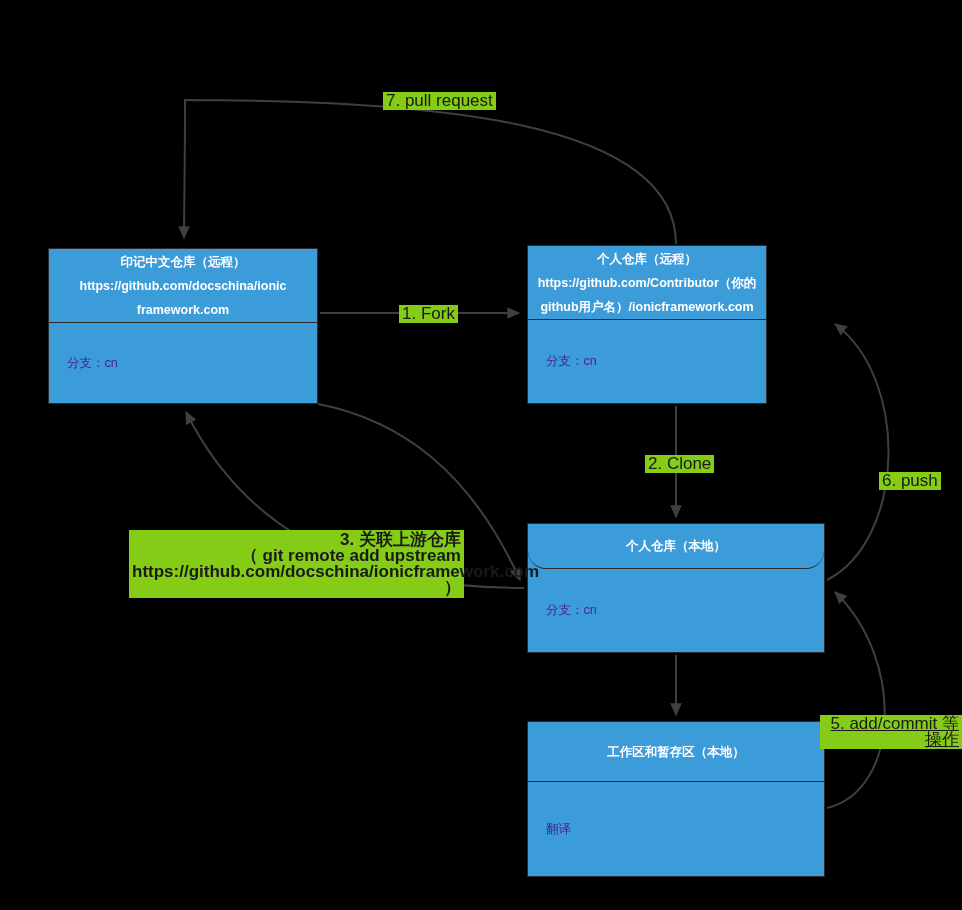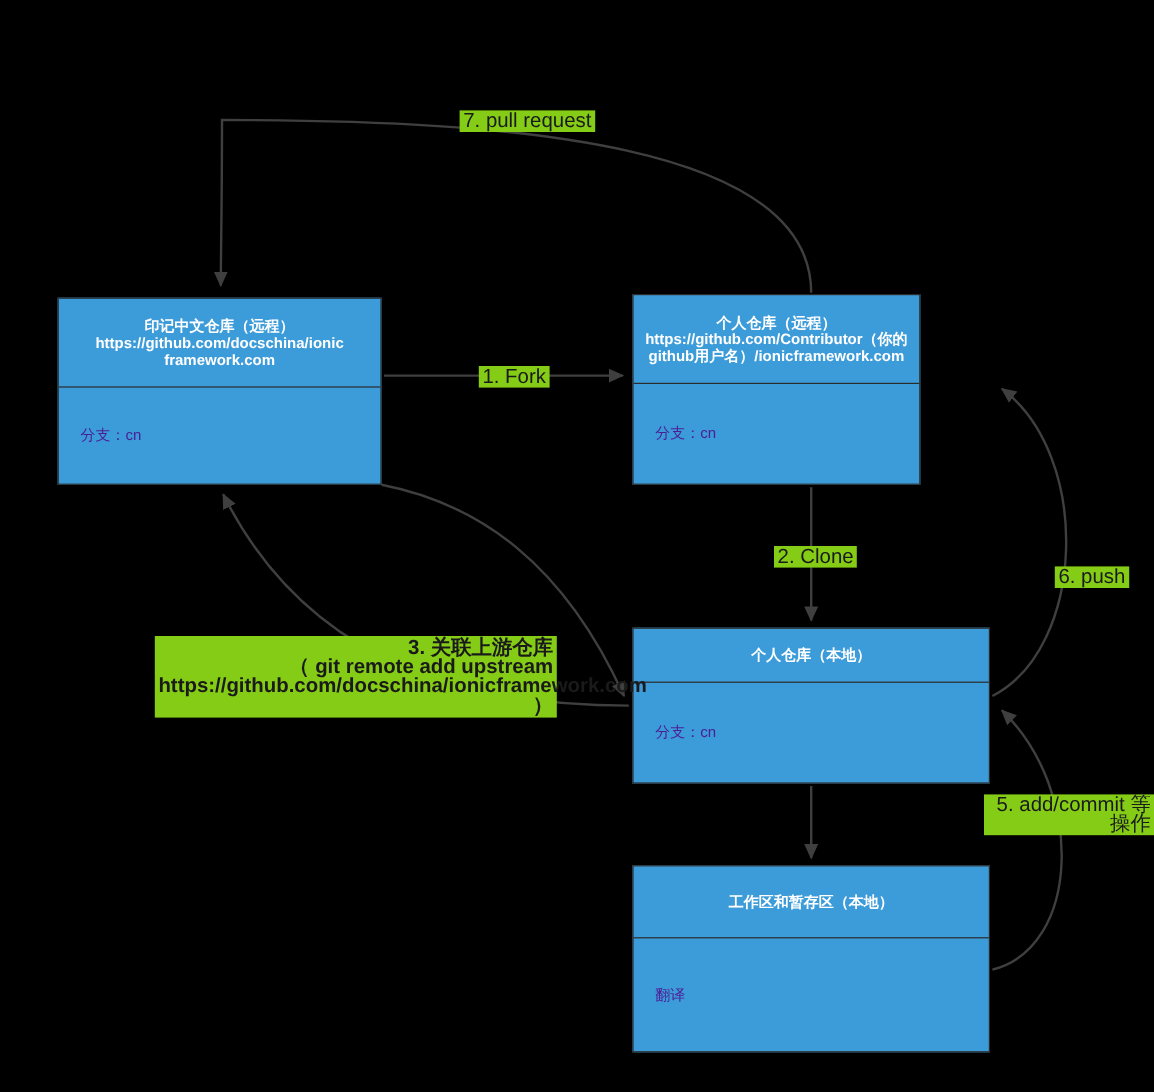--- a/index.html
+++ b/index.html
@@ -36,21 +36,21 @@
     border: 1.5px solid #2b2b2b;
     display: flex;
     flex-direction: column;
   }
   .node .title {
     box-sizing: border-box;
     text-align: center;
     color: #ffffff;
     font-weight: bold;
     font-size: 12.5px;
-    line-height: 14px;
+    line-height: 24px;
     padding: 10px 8px 10px 8px;
     border-bottom: 1.5px solid #2b2b2b;
     display: flex;
     align-items: center;
     justify-content: center;
     white-space: pre-line;
   }
   .node .body {
     box-sizing: border-box;
     flex: 1;
@@ -63,42 +63,42 @@
   }
 
   
   #node-upstream-remote { left: 48px;  top: 248px; width: 270px; height: 156px; }
   #node-upstream-remote .title { height: 74px; }
 
   #node-fork-remote     { left: 527px; top: 245px; width: 240px; height: 159px; }
   #node-fork-remote .title { height: 74px; }
 
   #node-local-repo      { left: 527px; top: 523px; width: 298px; height: 130px; }
-  #node-local-repo .title { height: 45px; }
+  #node-local-repo .title { height: 45px; border-radius: 18px; }
 
   #node-workspace       { left: 527px; top: 721px; width: 298px; height: 156px; }
   #node-workspace .title { height: 60px; }
 
   
   .edge-label {
     position: absolute;
     background: #84cc16;
     color: #1a1a1a;
     font-size: 17px;
     line-height: 16px;
     text-align: right;
     white-space: pre-line;
     padding: 1px 3px;
     box-sizing: border-box;
   }
   #label-pull-request { left: 383px; top: 92px;  }
   #label-fork         { left: 399px; top: 305px; }
   #label-clone        { left: 645px; top: 455px; }
   #label-push         { left: 879px; top: 472px; }
-  #label-addcommit    { left: 820px; top: 662px; }
+  #label-addcommit    { left: 820px; top: 715px; text-decoration: underline; }
 
   #label-sync     { left: 319px; top: 414px; width: 193px; padding: 2px 3px; }
   #label-relate   { left: 129px; top: 530px; width: 335px; padding: 2px 3px; font-weight: bold; }
 </style>
 </head>
 <body>
 
 <div id="canvas">
 
   <svg class="edges" viewBox="0 0 962 910" xmlns="http://www.w3.org/2000/svg">

